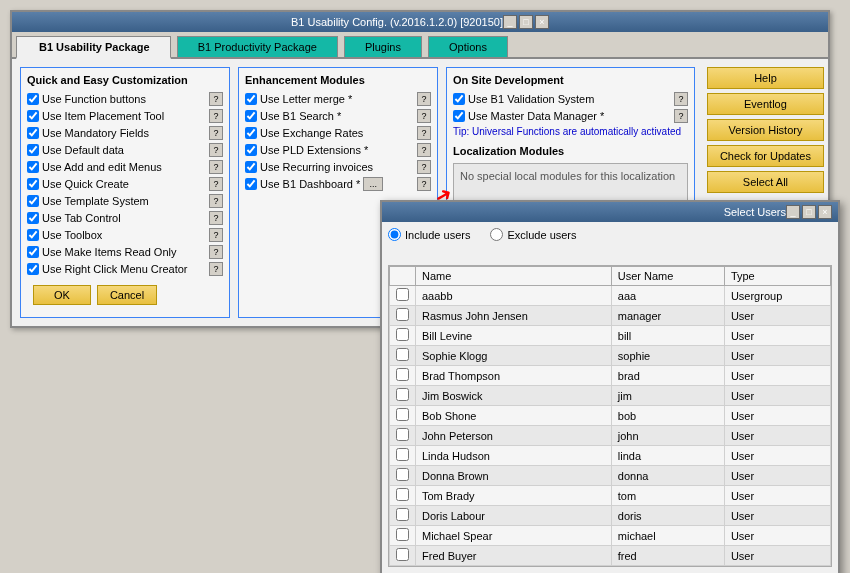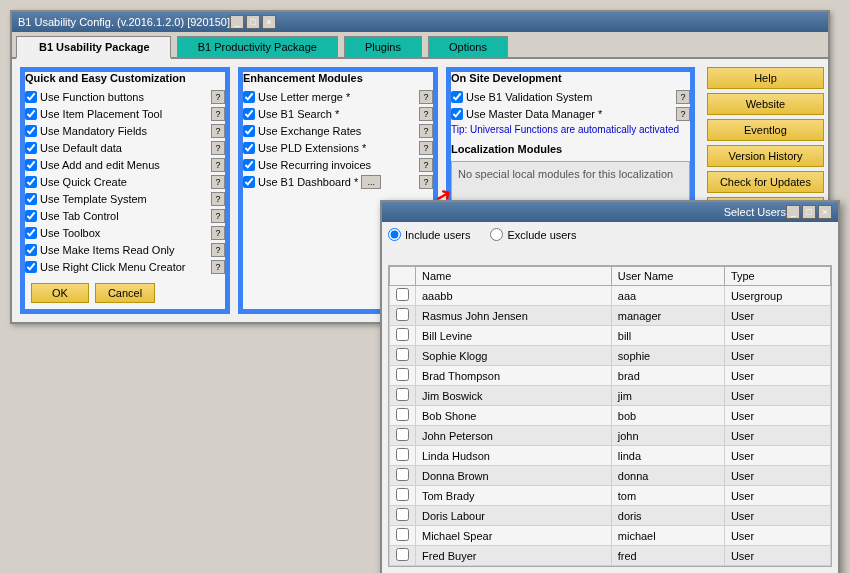--- a/index.html
+++ b/index.html
@@ -14,21 +14,21 @@
       border: 2px solid #888;
       box-shadow: 2px 2px 5px rgba(0,0,0,0.3);
     }
     .title-bar {
       background: linear-gradient(to bottom, #5a7fa8, #3a5f88);
       color: white;
       padding: 3px 6px;
       font-size: 11px;
       display: flex;
       align-items: center;
-      justify-content: flex-start;
+      justify-content: center;
     }
     .title-bar-buttons { display: flex; gap: 2px; }
     .title-bar-btn {
       width: 14px; height: 14px;
       background: #d4d0c8;
       border: 1px solid #666;
       font-size: 9px;
       display: flex; align-items: center; justify-content: center;
       cursor: pointer;
     }
@@ -61,22 +61,23 @@
     
     .main-content {
       display: flex;
       padding: 8px;
       gap: 8px;
       background: #f0f0f0;
     }
 
     
     .panel {
-      border: 5px solid #3b82f6;
+      border: 1px solid #3b82f6;
       background: #f5f5f5;
+      padding: 6px;
     }
     .panel-title {
       font-weight: bold;
       margin-bottom: 6px;
       font-size: 11px;
     }
     .checkbox-row {
       display: flex;
       align-items: center;
       margin-bottom: 3px;
@@ -401,21 +402,20 @@
         <div class="tip-text">Tip: Universal Functions are automatically activated</div>
         <div class="panel-title" style="margin-top:8px;">Localization Modules</div>
         <div class="localization-box">
           <span>No special local modules for this localization</span>
         </div>
       </div>
     </div>
 
     <div class="right-buttons">
       <button class="right-btn">Help</button>
-      <button class="right-btn">Website</button>
       <button class="right-btn">Eventlog</button>
       <button class="right-btn">Version History</button>
       <button class="right-btn">Check for Updates</button>
       <button class="right-btn">Select All</button>
     </div>
   </div>
 </div>
 
 <div class="red-arrow">➜</div>
 

